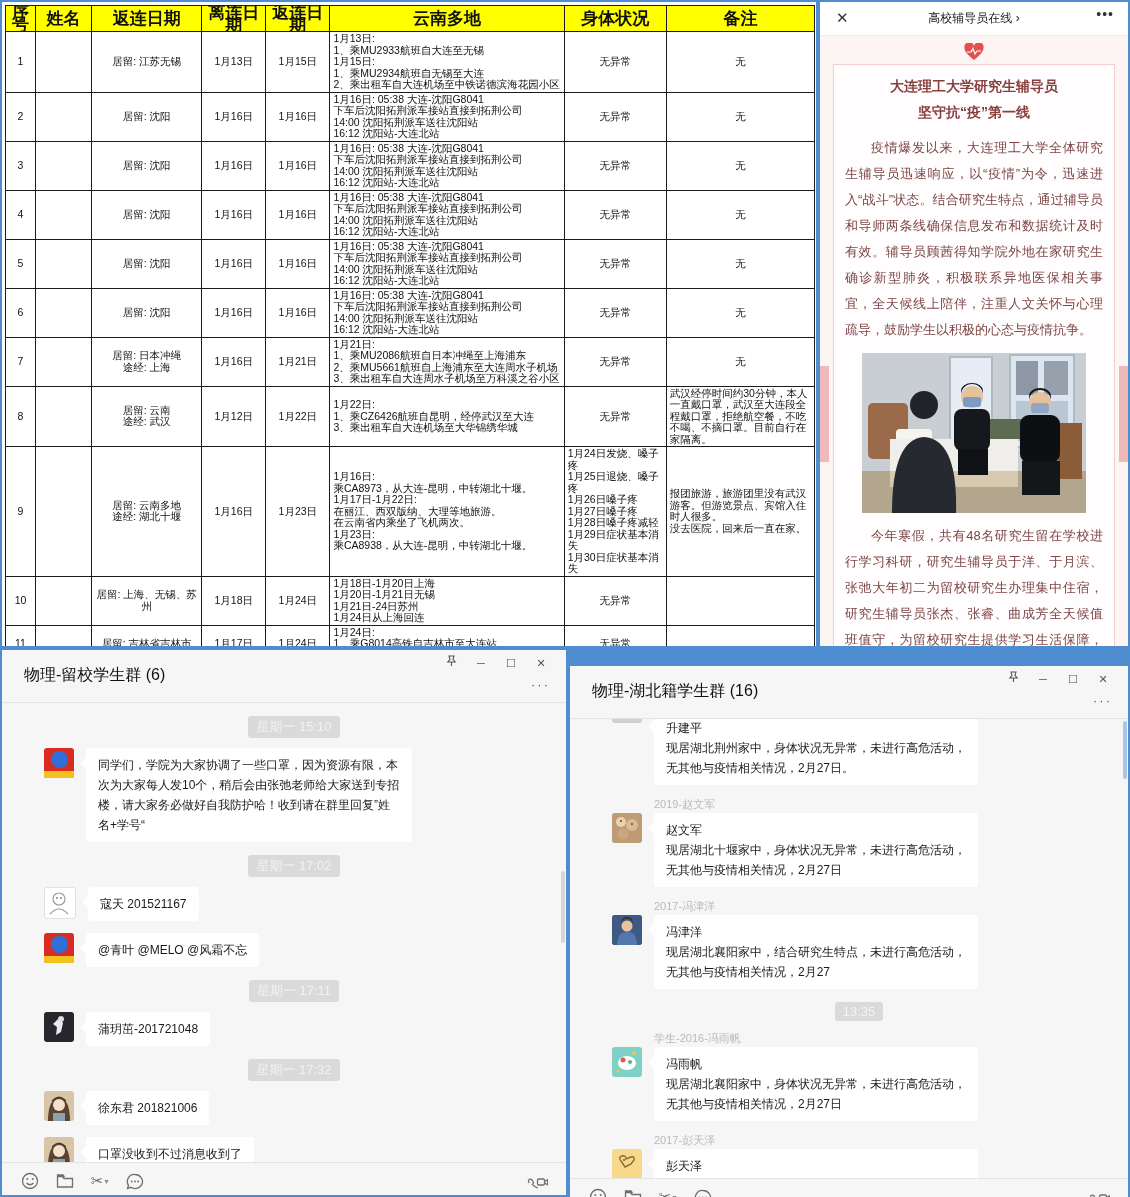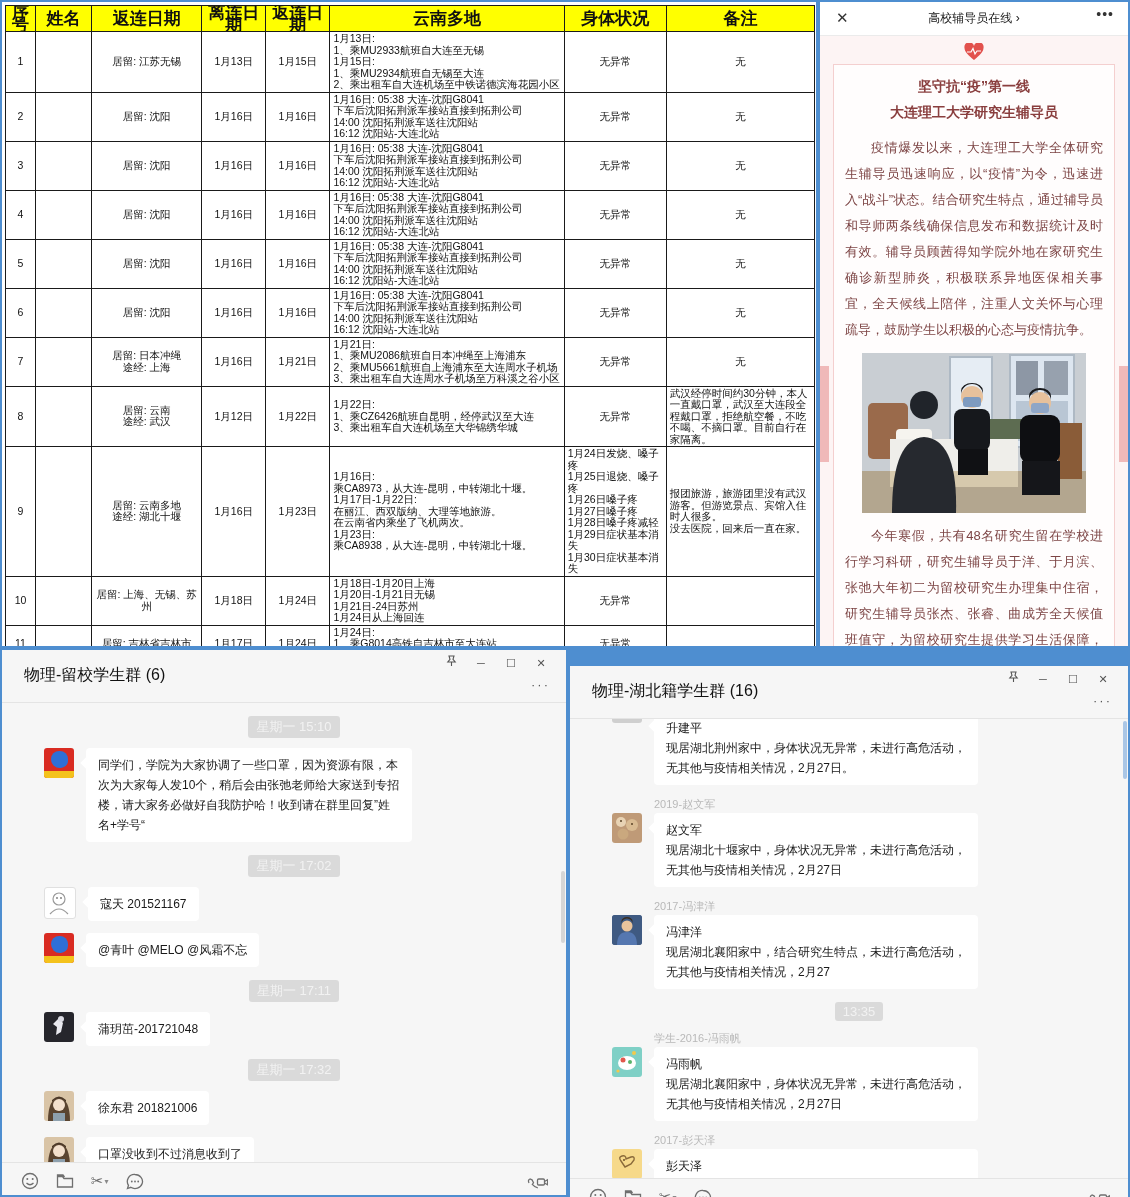--- a/index.html
+++ b/index.html
@@ -265,22 +265,22 @@
     <span class="art-more">•••</span>
   </div>
   <div class="art-body">
     <svg class="heart" width="20" height="18" viewBox="0 0 20 18">
       <path d="M10 17 C4 12 0.5 8.5 0.5 5 A4.5 4.5 0 0 1 10 3 A4.5 4.5 0 0 1 19.5 5 C19.5 8.5 16 12 10 17 Z" fill="#e2514d"></path>
       <polyline points="3,9 7,9 9,5.5 11,11 13,8 17,8" fill="none" stroke="#fff" stroke-width="1.2"></polyline>
     </svg>
     <div class="ribbon left"></div>
     <div class="ribbon right"></div>
     <div class="art-card">
+      <div class="art-h">大连理工大学研究生辅导员</div>
       <div class="art-h">坚守抗“疫”第一线</div>
-      <div class="art-h">大连理工大学研究生辅导员</div>
       <p class="art-p">疫情爆发以来，大连理工大学全体研究生辅导员迅速响应，以“疫情”为令，迅速进入“战斗”状态。结合研究生特点，通过辅导员和导师两条线确保信息发布和数据统计及时有效。辅导员顾茜得知学院外地在家研究生确诊新型肺炎，积极联系异地医保相关事宜，全天候线上陪伴，注重人文关怀与心理疏导，鼓励学生以积极的心态与疫情抗争。</p>
       <div class="photo-wrap">
         <svg width="224" height="160" viewBox="0 0 224 160">
           <rect x="0" y="0" width="224" height="160" fill="#c9ced3"></rect>
           <rect x="0" y="118" width="224" height="42" fill="#b3a68f"></rect>
           <rect x="88" y="4" width="42" height="84" fill="#e6edf4" stroke="#aeb9c4" stroke-width="2"></rect>
           <rect x="148" y="2" width="64" height="92" fill="#dde6f0" stroke="#aeb9c4" stroke-width="2"></rect>
           <rect x="154" y="8" width="22" height="34" fill="#8d97a5"></rect>
             <rect x="182" y="8" width="24" height="34" fill="#97a1ae"></rect>
           <rect x="154" y="48" width="52" height="40" fill="#b9c6d4"></rect>

